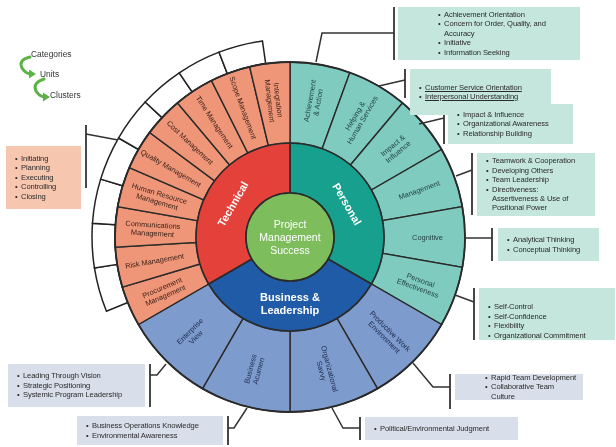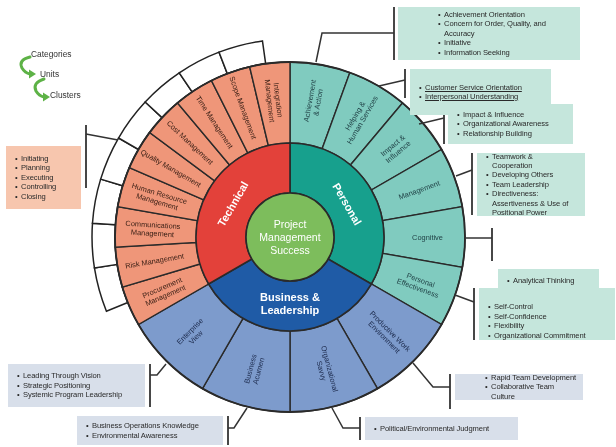--- a/index.html
+++ b/index.html
@@ -7,22 +7,22 @@
   #stage{position:absolute;left:0;top:0;width:616px;height:447px;}
   .legend-text{position:absolute;font-size:8.4px;color:#333;white-space:nowrap;line-height:10px;}
   .box{position:absolute;display:flex;flex-direction:column;justify-content:center;box-sizing:border-box;
        padding:0 6px 0 9px;font-size:7.6px;line-height:9.4px;color:#2a2a2a;letter-spacing:-0.1px;}
   .box .item{padding-left:6px;text-indent:-6px;}
   .box .item::before{content:"\2022";display:inline-block;width:6px;text-indent:0;}
   #box-0{left:6px;top:125px;width:75px;height:63px;margin-top:21px;}
   #box-1{left:398px;top:7px;width:182px;height:53px;}
   #box-2{left:410px;top:69px;width:141px;height:46px;text-decoration:underline;}
   #box-3{left:448px;top:104px;width:125px;height:40px;}
-  #box-4{left:477px;top:153px;width:108px;height:63px;padding-right:16px;}
-  #box-5{left:498px;top:228px;width:101px;height:33px;margin-top:41px;}
+  #box-4{left:477px;top:153px;width:118px;height:63px;padding-right:16px;}
+  #box-5{left:498px;top:228px;width:101px;height:33px;}
   #box-6{left:479px;top:288px;width:136px;height:52px;}
   #box-7{left:455px;top:374px;width:128px;height:26px;padding-left:30px;}
   #box-8{left:365px;top:417px;width:153px;height:23px;}
   #box-9{left:77px;top:416px;width:146px;height:29px;}
   #box-10{left:8px;top:364px;width:137px;height:43px;}
   .conn{fill:none;stroke:#333;stroke-width:1.5;}
   .bracket{fill:none;stroke:#333;stroke-width:1.8;}
 </style>
 </head>
 <body>

